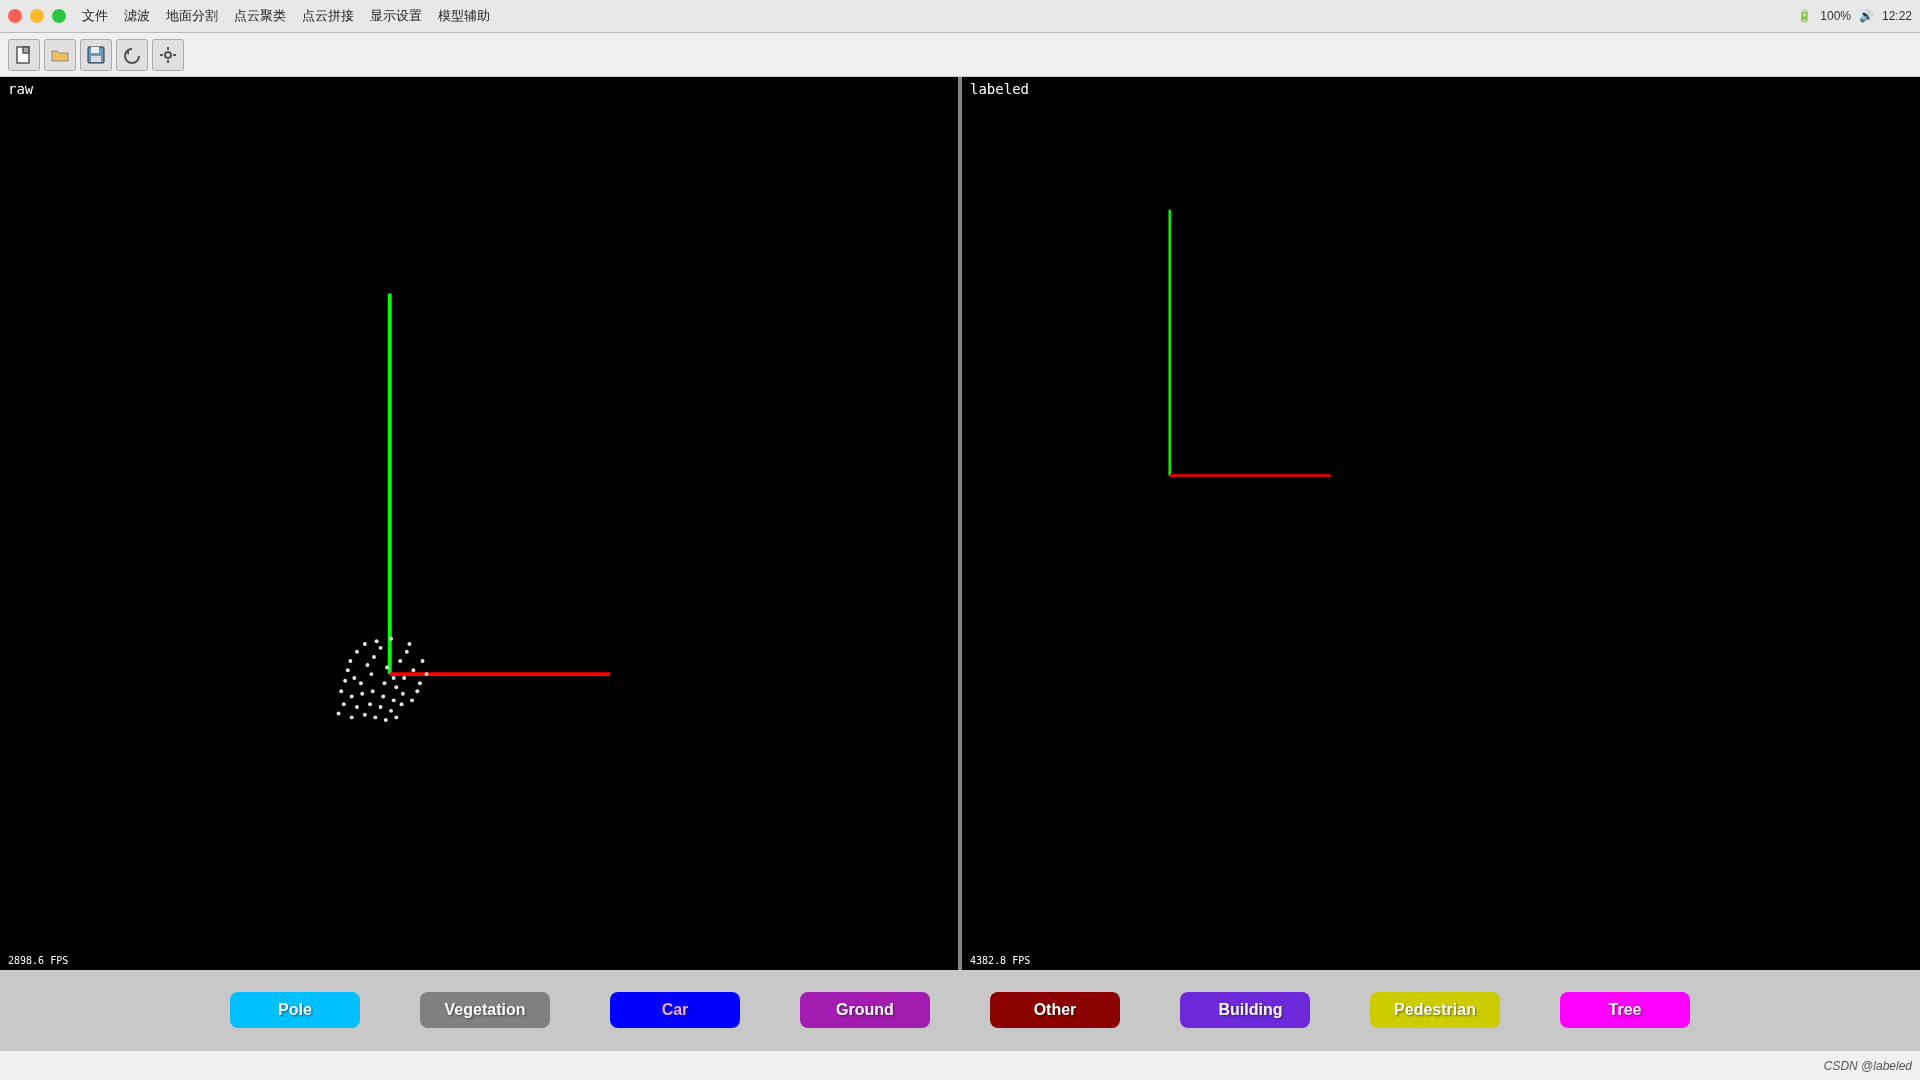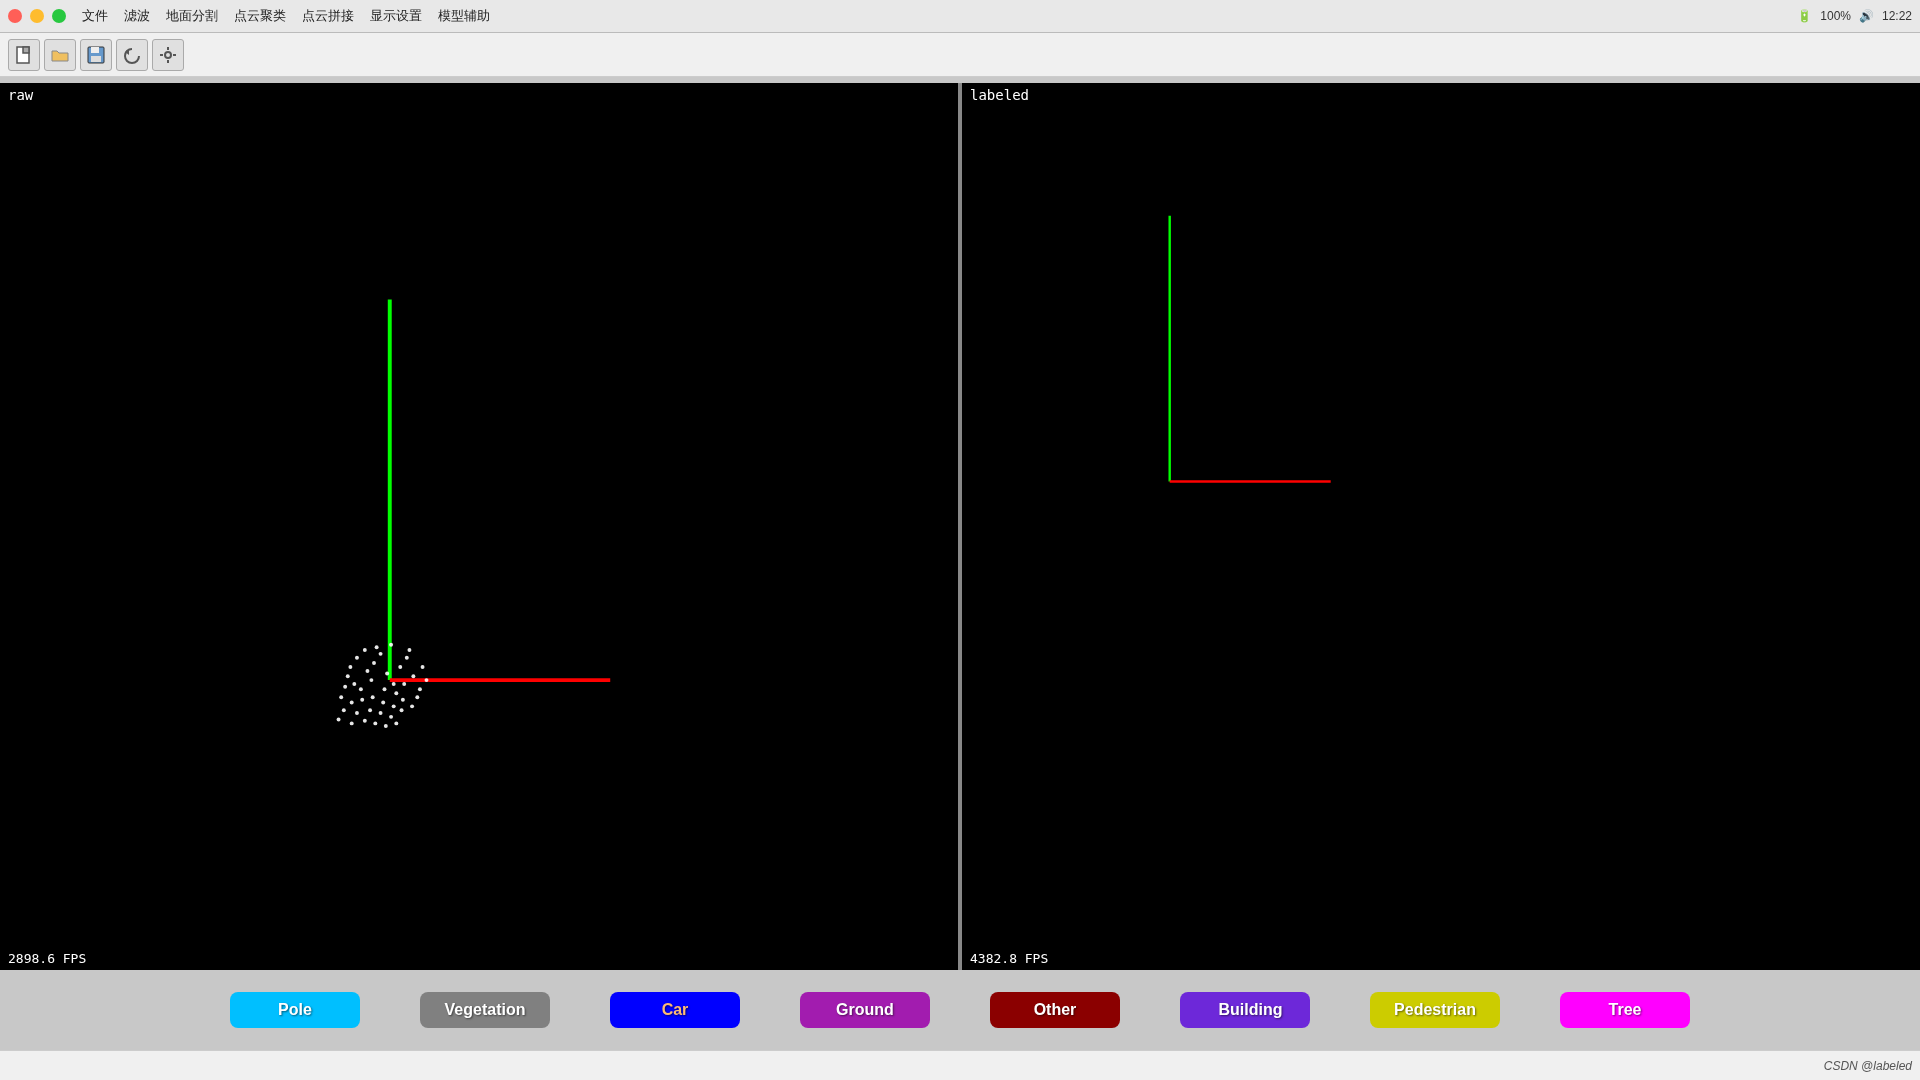--- a/index.html
+++ b/index.html
@@ -78,21 +78,20 @@
       display: flex;
       flex-direction: column;
       background: #c8c8c8;
     }
 
     
     #viewports {
       flex: 1;
       display: flex;
       position: relative;
-      margin-top: 6px;
     }
 
     .viewport {
       flex: 1;
       background: #000;
       position: relative;
       overflow: hidden;
     }
 
     .viewport-label {
@@ -103,21 +102,21 @@
       font-size: 14px;
       font-family: monospace;
       z-index: 10;
     }
 
     .fps-label {
       position: absolute;
       bottom: 4px;
       left: 8px;
       color: #fff;
-      font-size: 13px;
+      font-size: 10px;
       font-family: monospace;
       z-index: 10;
     }
 
     .viewport-divider {
       width: 4px;
       background: #888;
       cursor: col-resize;
     }
 
@@ -314,21 +313,21 @@
 
   <div id="legend-bar">
 
   <div class="legend-item">
         <button class="legend-btn" style="background-color: rgb(0, 191, 255); color: rgb(255, 255, 255);">Pole</button>
       </div>
       <div class="legend-item">
         <button class="legend-btn" style="background-color: rgb(128, 128, 128); color: rgb(255, 255, 255);">Vegetation</button>
       </div>
       <div class="legend-item">
-        <button class="legend-btn" style="background-color: rgb(0, 0, 255); color: #fdba74;">Car</button>
+        <button class="legend-btn" style="background-color: rgb(0, 0, 255); color: #f0abfc;">Car</button>
       </div>
       <div class="legend-item">
         <button class="legend-btn" style="background-color: #a21caf; color: rgb(255, 255, 255);">Ground</button>
       </div>
       <div class="legend-item">
         <button class="legend-btn" style="background-color: rgb(139, 0, 0); color: rgb(255, 255, 255);">Other</button>
       </div>
       <div class="legend-item">
         <button class="legend-btn" style="background-color: #6d28d9; color: rgb(255, 255, 255); padding-left: 11px;">Building</button>
       </div>

